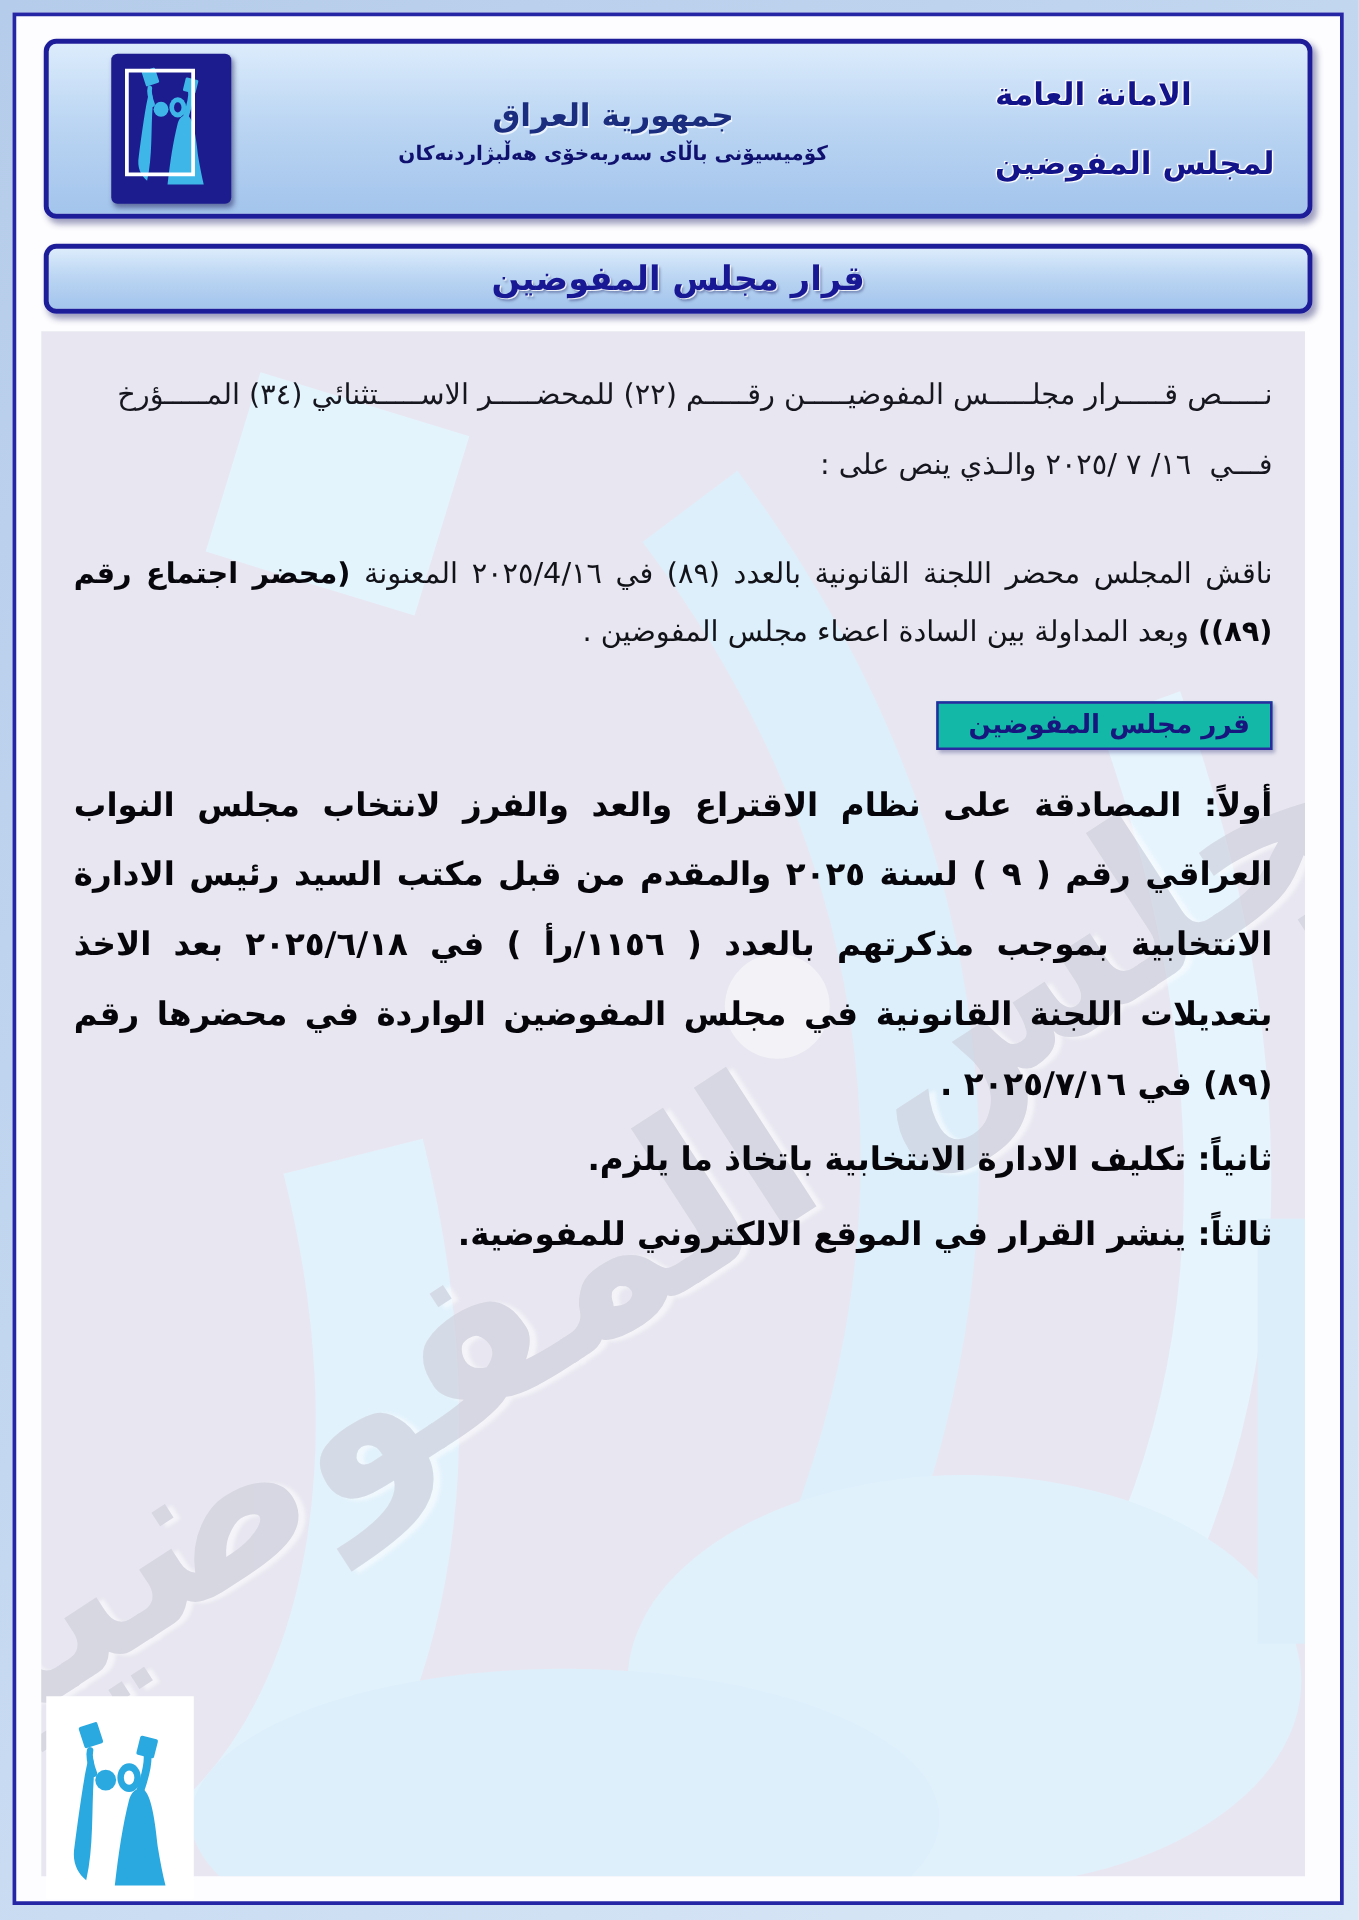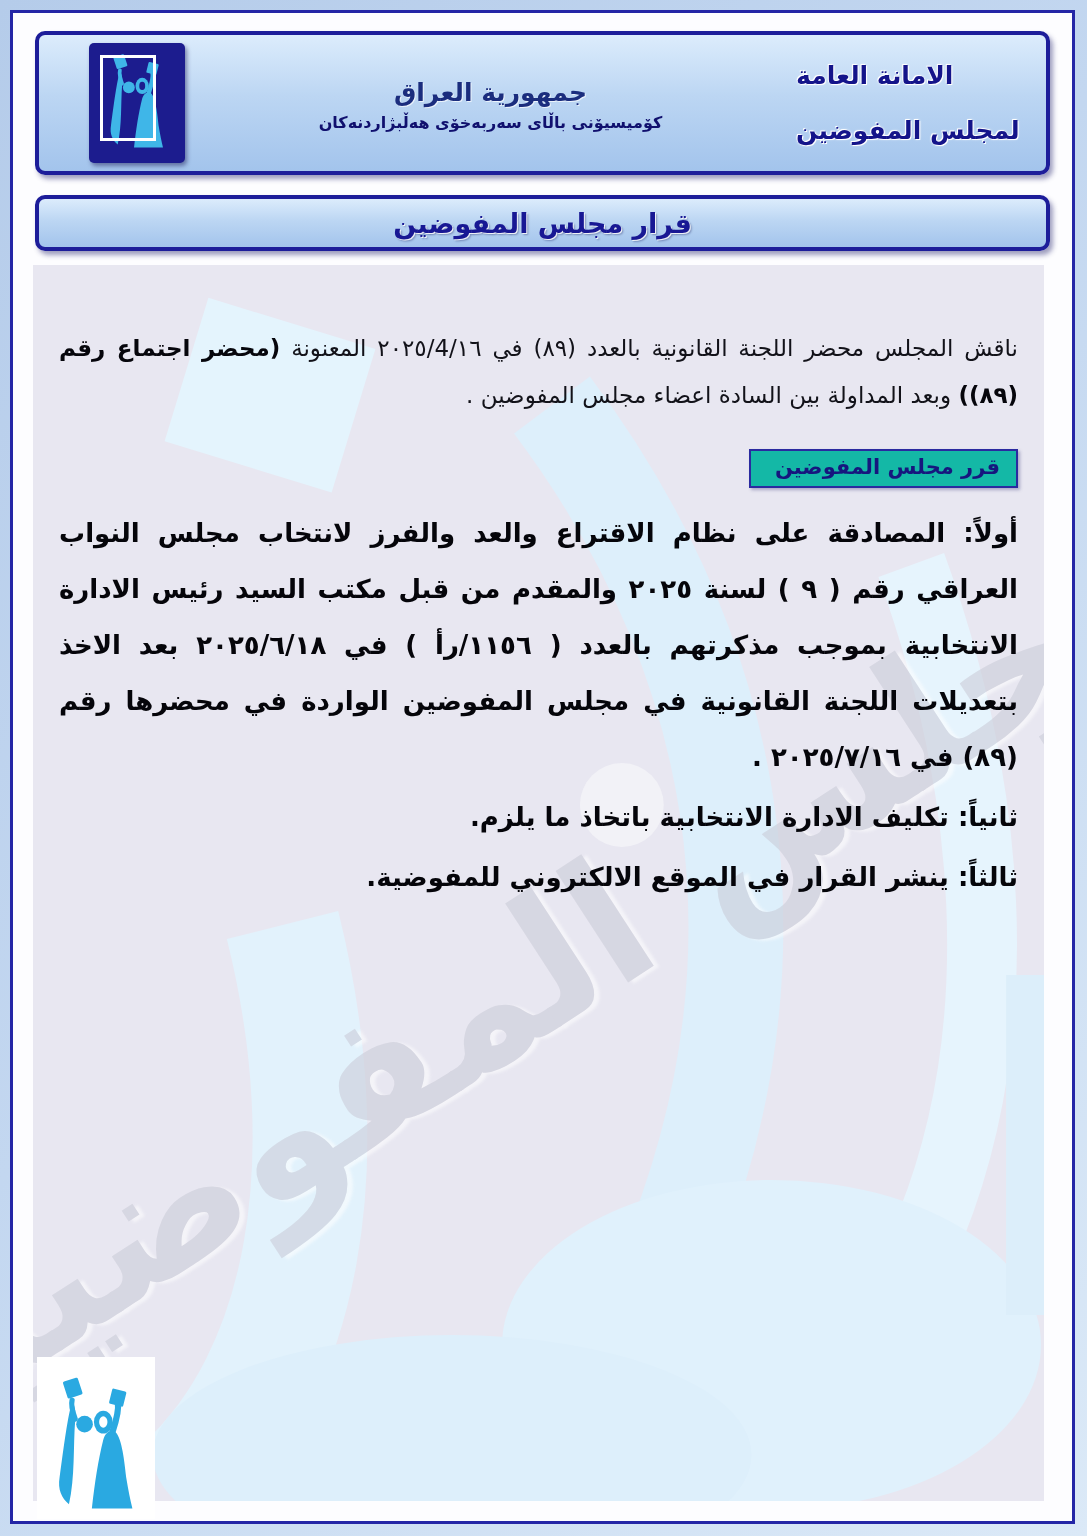--- a/index.html
+++ b/index.html
@@ -130,20 +130,24 @@
         <ellipse cx="420" cy="1190" rx="300" ry="120" fill="#ddeffb"></ellipse>
         <rect x="975" y="710" width="38" height="340" fill="#dceefa"></rect>
         <circle cx="590" cy="540" r="42" fill="#f2f2f7"></circle>
       </g>
     </svg>
 
     <div class="wm-text">مجلس المفوضيين</div>
 
     <div class="panel-content">
 
+      <div class="p-intro">
+        <div class="l1">نـــــص قـــــرار مجلـــــس المفوضيـــــن رقـــــم (٢٢) للمحضـــــر الاســـــتثنائي (٣٤) المـــــؤرخ</div>
+        <div class="l2">فـــي &nbsp;١٦/ ٧ /٢٠٢٥ والـذي ينص على :</div>
+      </div>
 
       <div class="p-disc"><span>ناقش المجلس محضر اللجنة القانونية بالعدد (٨٩) في ٢٠٢٥/4/١٦ المعنونة </span><b>(محضر اجتماع رقم (٨٩))</b><span> وبعد المداولة بين السادة اعضاء مجلس المفوضين .</span></div>
 
       <div class="badge-row">
         <span class="badge">قرر مجلس المفوضين</span>
       </div>
 
       <div class="decisions">
         <div class="decision justified"><span>أولاً:</span><span> المصادقة على نظام الاقتراع والعد والفرز لانتخاب مجلس النواب العراقي رقم ( ٩ ) لسنة ٢٠٢٥ والمقدم من قبل مكتب السيد رئيس الادارة الانتخابية بموجب مذكرتهم بالعدد ( ١١٥٦/رأ ) في ٢٠٢٥/٦/١٨ بعد الاخذ بتعديلات اللجنة القانونية في مجلس المفوضين الواردة في محضرها رقم (٨٩) في ٢٠٢٥/٧/١٦ .</span></div>
         <div class="decision"><span>ثانياً:</span><span> تكليف الادارة الانتخابية باتخاذ ما يلزم.</span></div>

